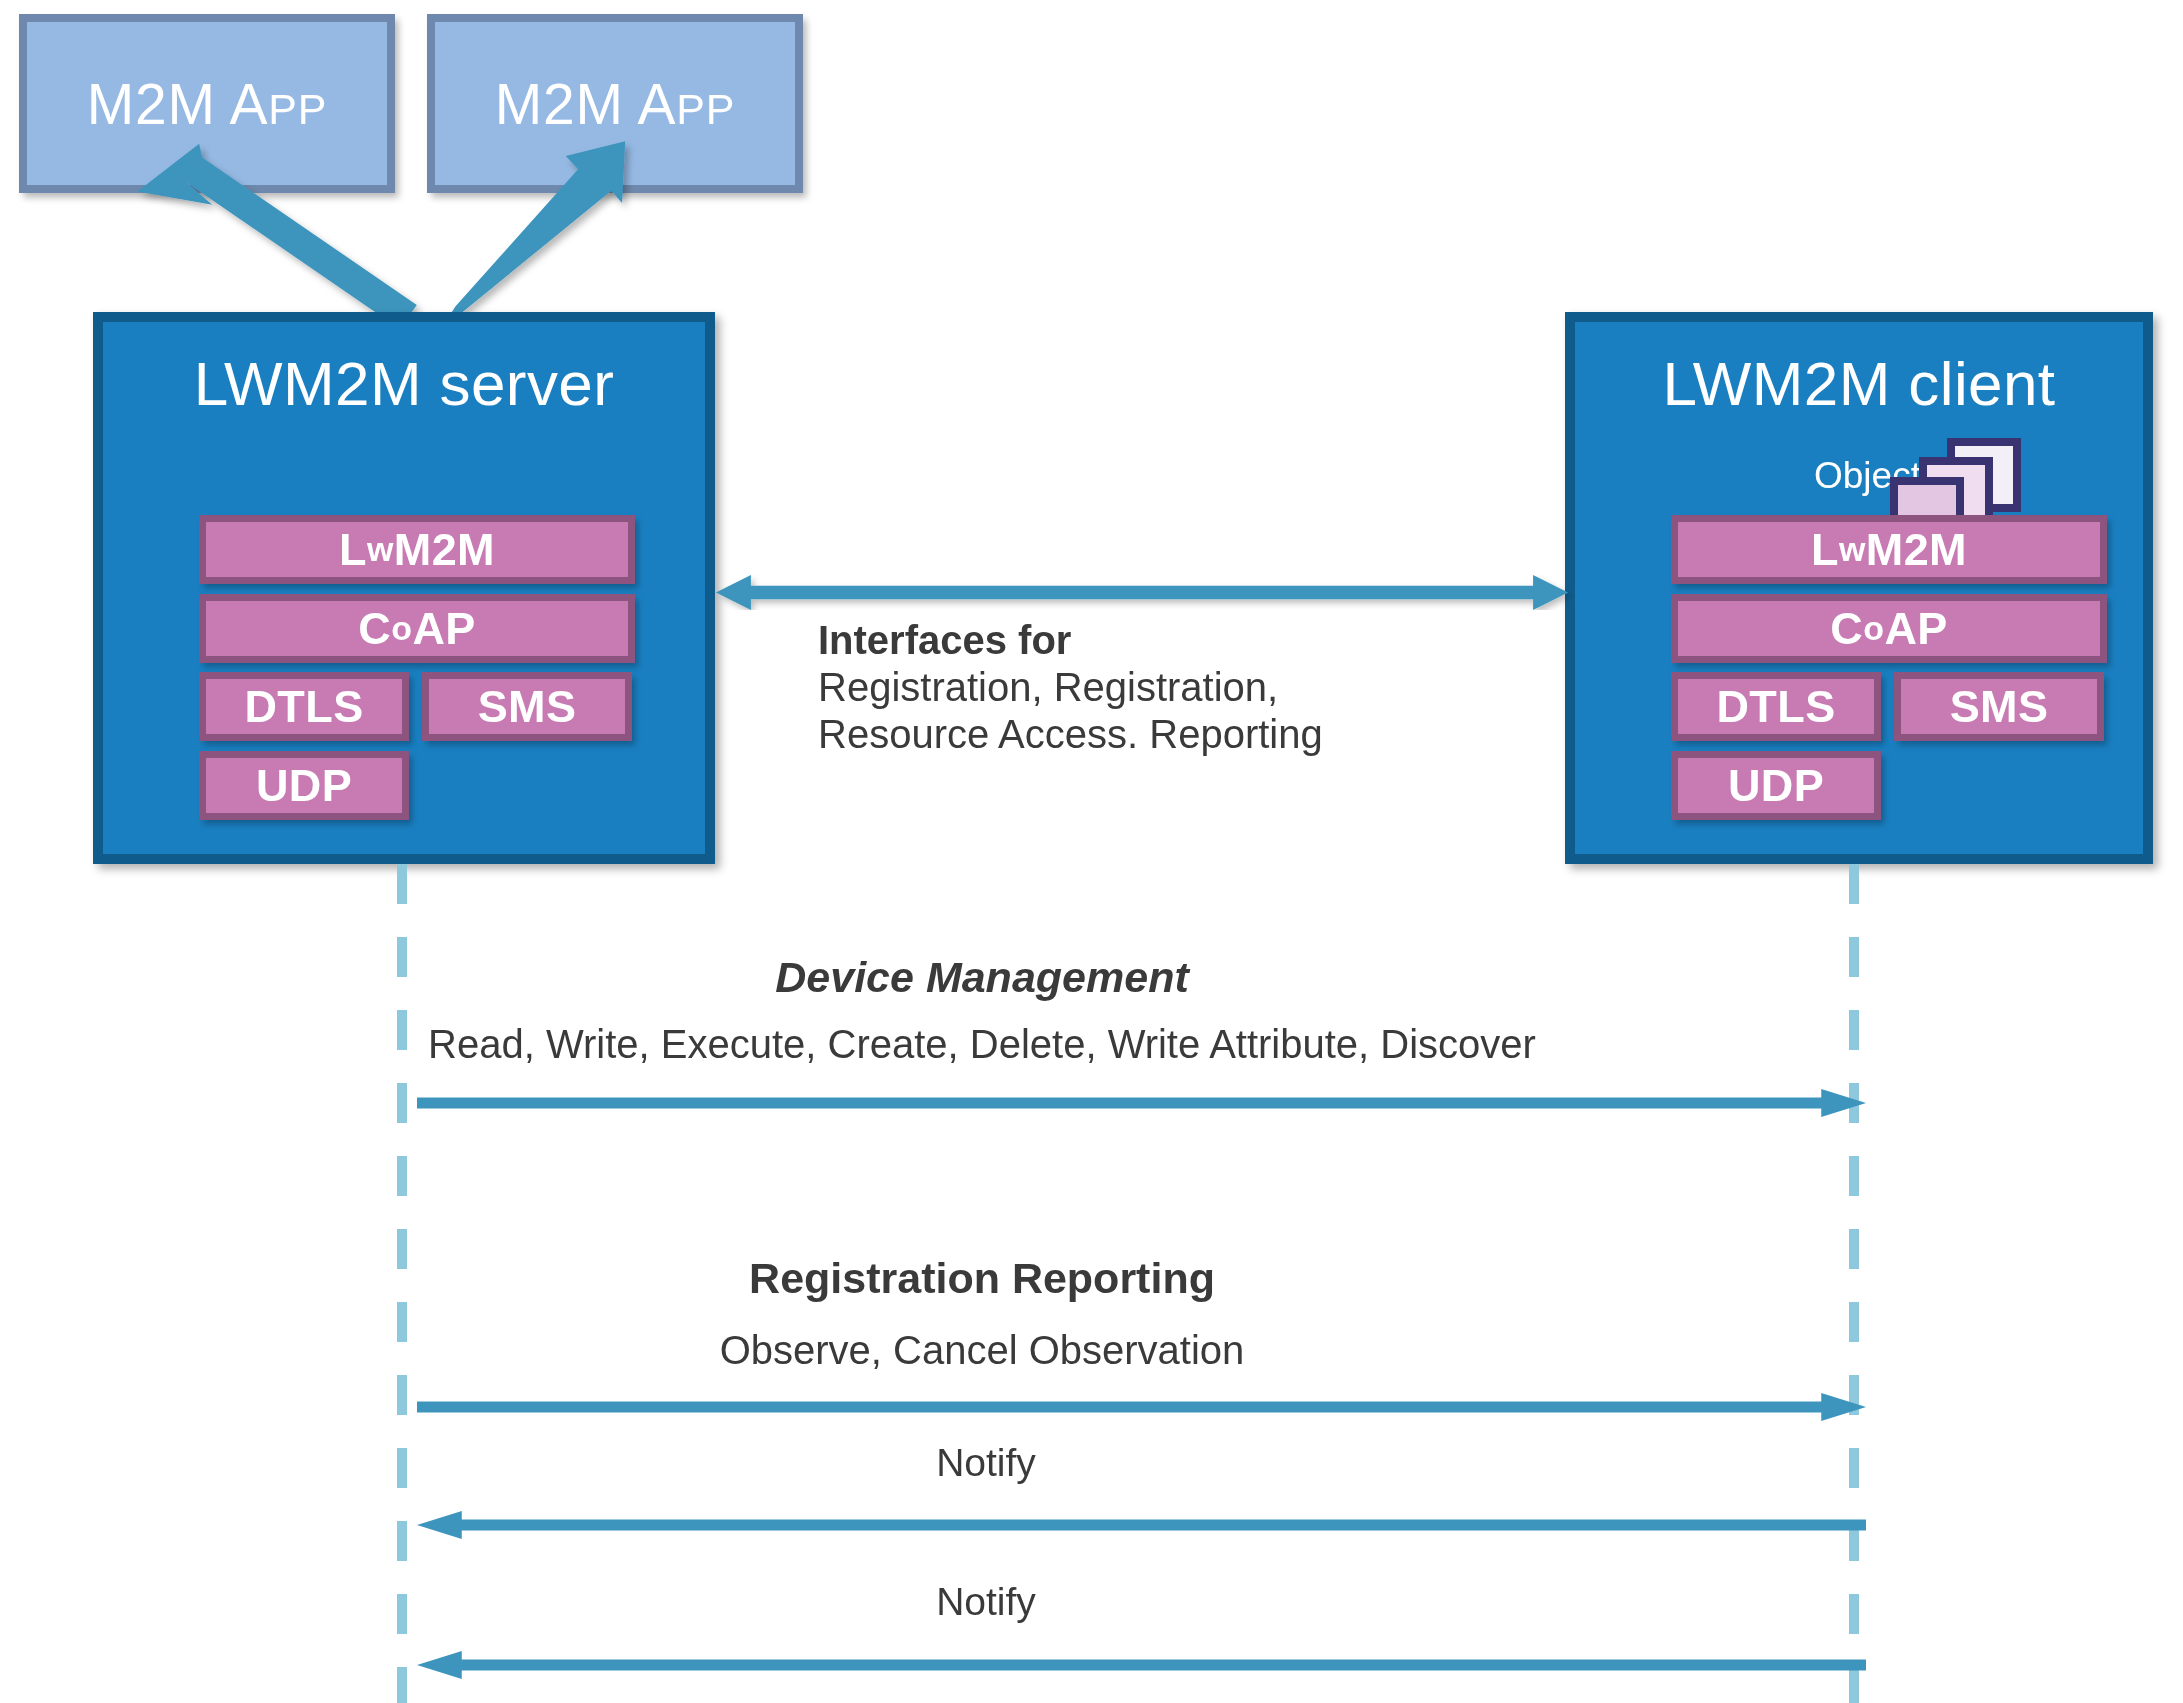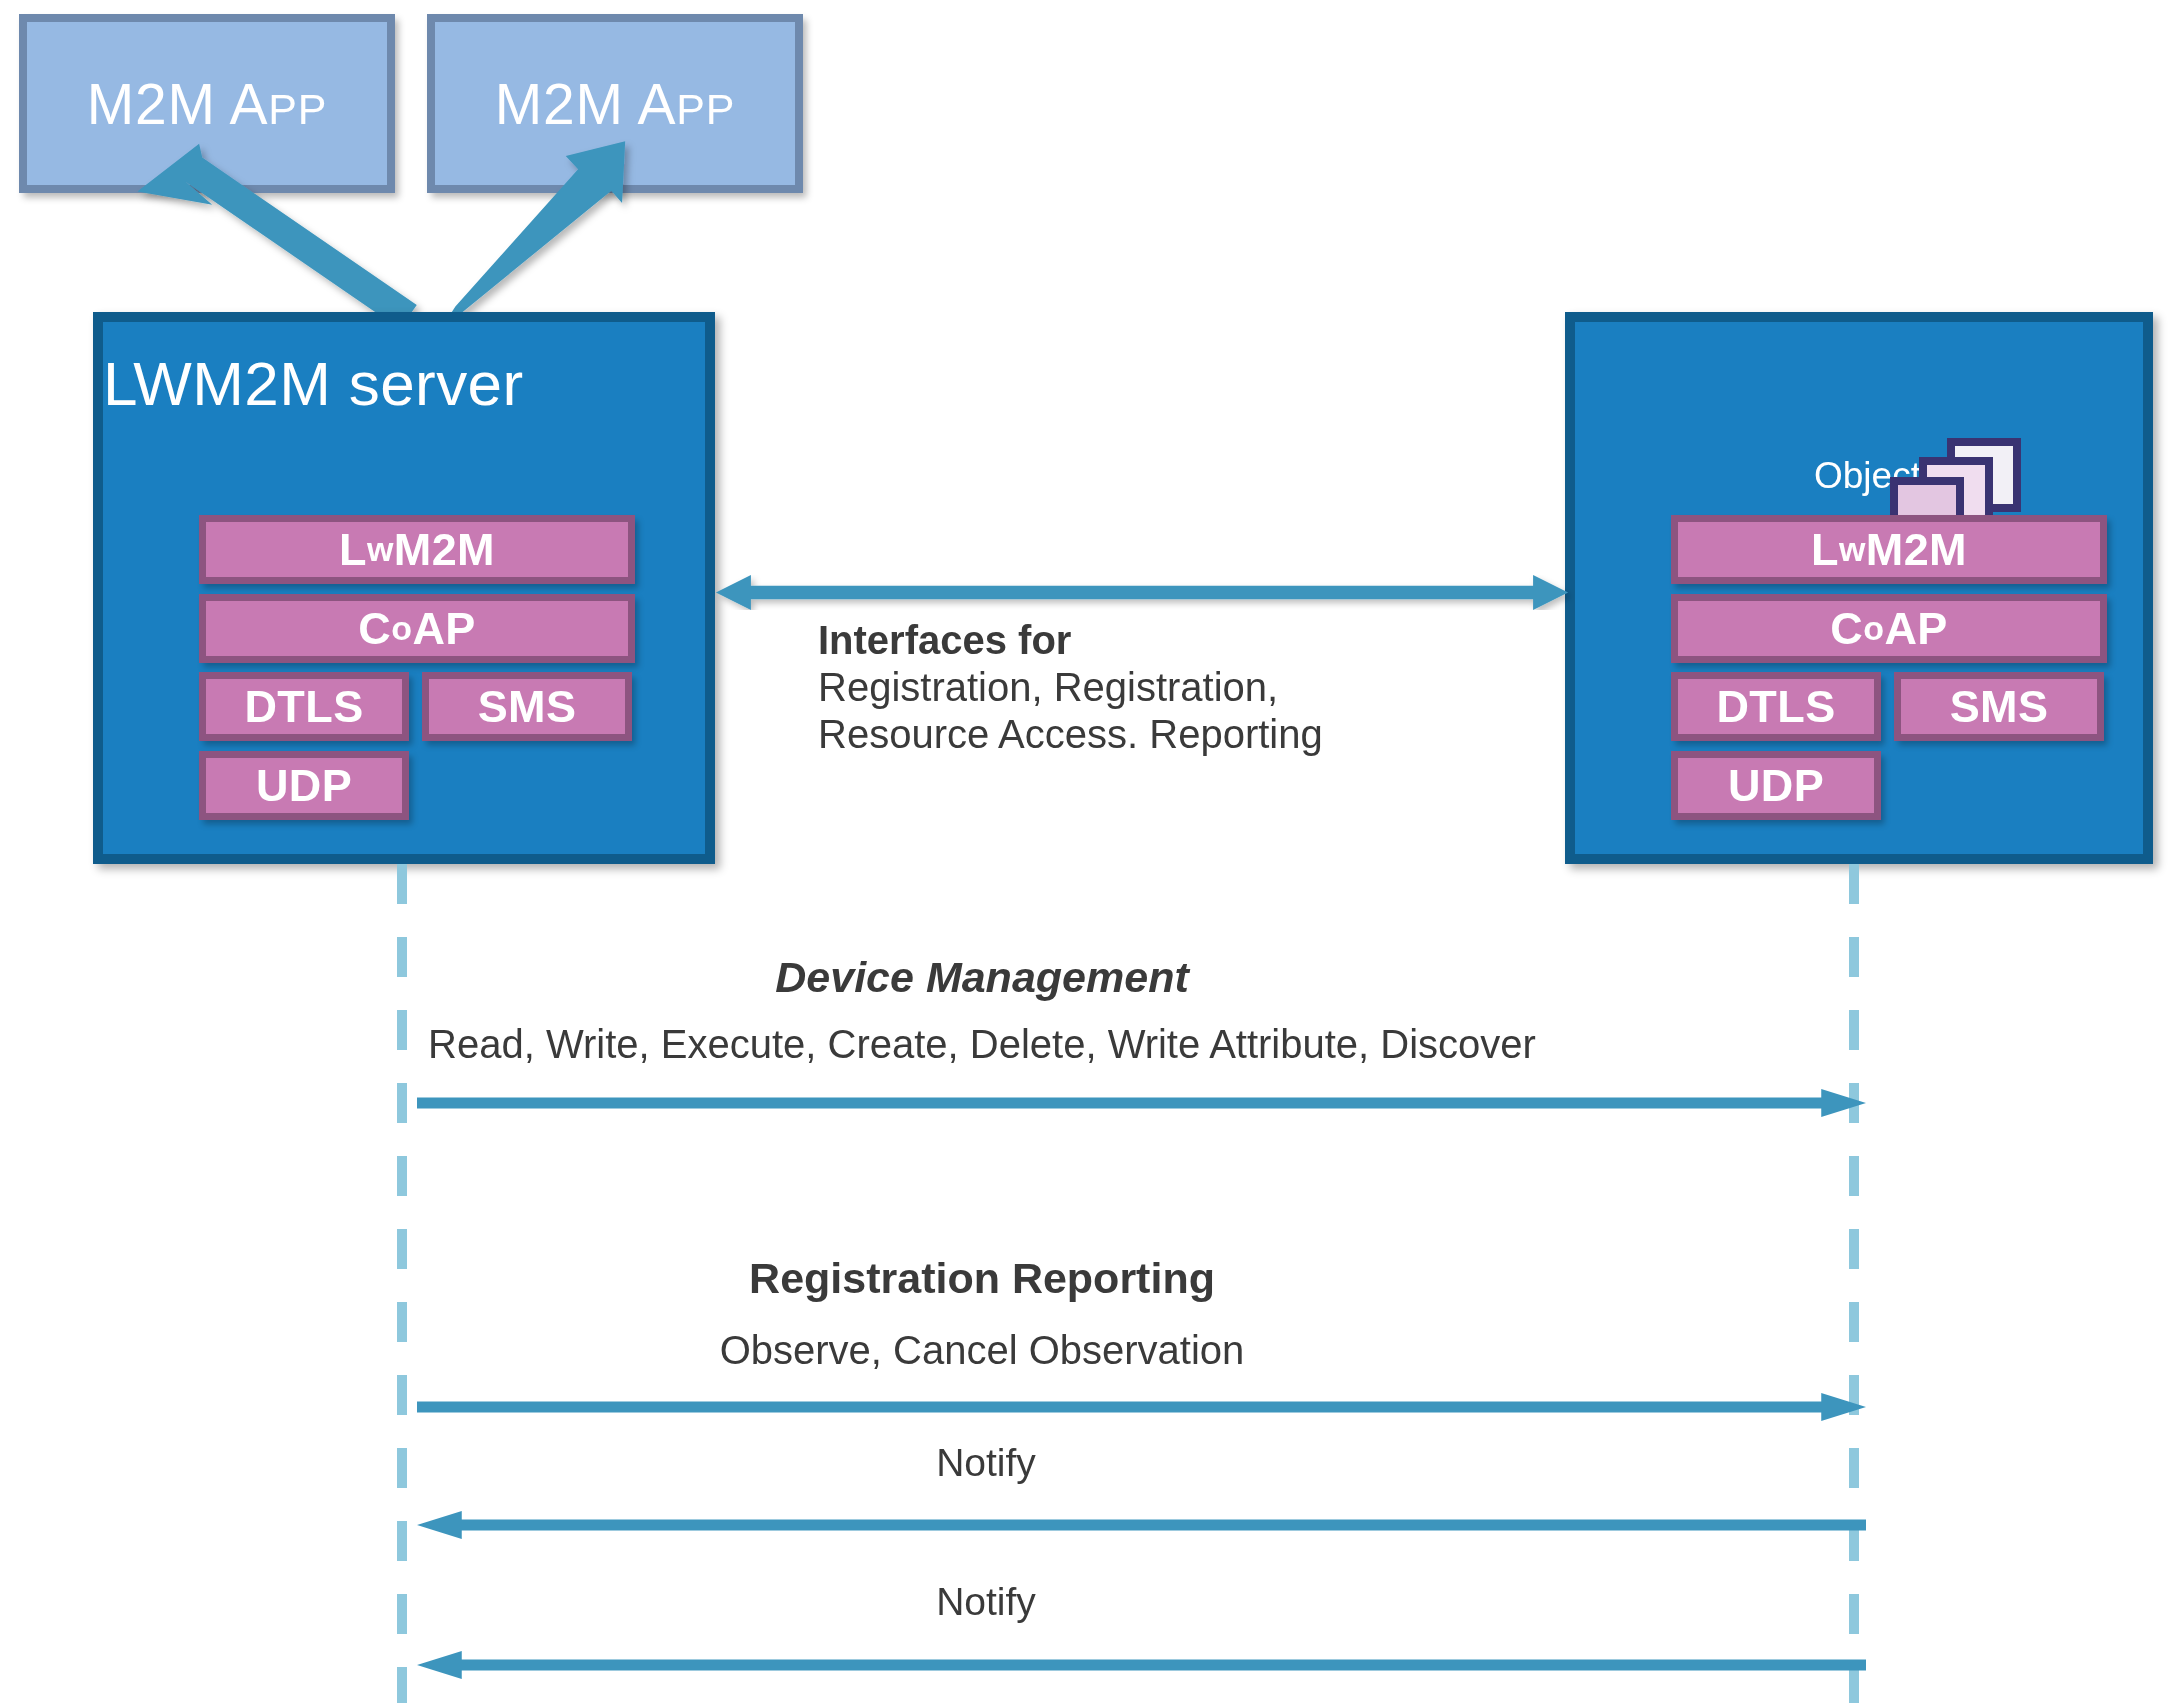--- a/index.html
+++ b/index.html
@@ -35,21 +35,21 @@
     background:#1a7fc1;
     border:10px solid #0f5c8c;
     box-sizing:border-box;
     box-shadow:4.6px 5.4px 8.5px rgba(0,0,0,0.30);
   }
   #server-box{left:93px; top:312px; width:622px; height:552px;}
   #client-box{left:1565px;top:312px; width:588px; height:552px;}
 
   .node-title{
     position:absolute;left:0;right:0;top:26px;
-    color:#ffffff;
+    text-align:center;color:#ffffff;
     font-size:62px;font-weight:400;letter-spacing:0.4px;
     white-space:nowrap;
   }
 
   
   .proto{
     position:absolute;
     background:#c87ab3;
     border:7px solid #8d5480;
     box-sizing:border-box;
@@ -176,20 +176,21 @@
       <span>C</span>
         <span class="small">o</span>
         <span>AP</span>
     </div>
     <div id="s-dtls" class="proto">DTLS</div>
     <div id="s-sms" class="proto">SMS</div>
     <div id="s-udp" class="proto">UDP</div>
   </div>
 
   <div id="client-box" class="node-box">
+    <div class="node-title">LWM2M client</div>
 
     <div id="objects-label">Objects</div>
     <div id="objects-icon">
       <div id="obj-back" class="obj-sq"></div>
       <div id="obj-mid" class="obj-sq"></div>
       <div id="obj-front" class="obj-sq"></div>
     </div>
 
     <div id="c-lwm2m" class="proto">
       <span>L</span>

